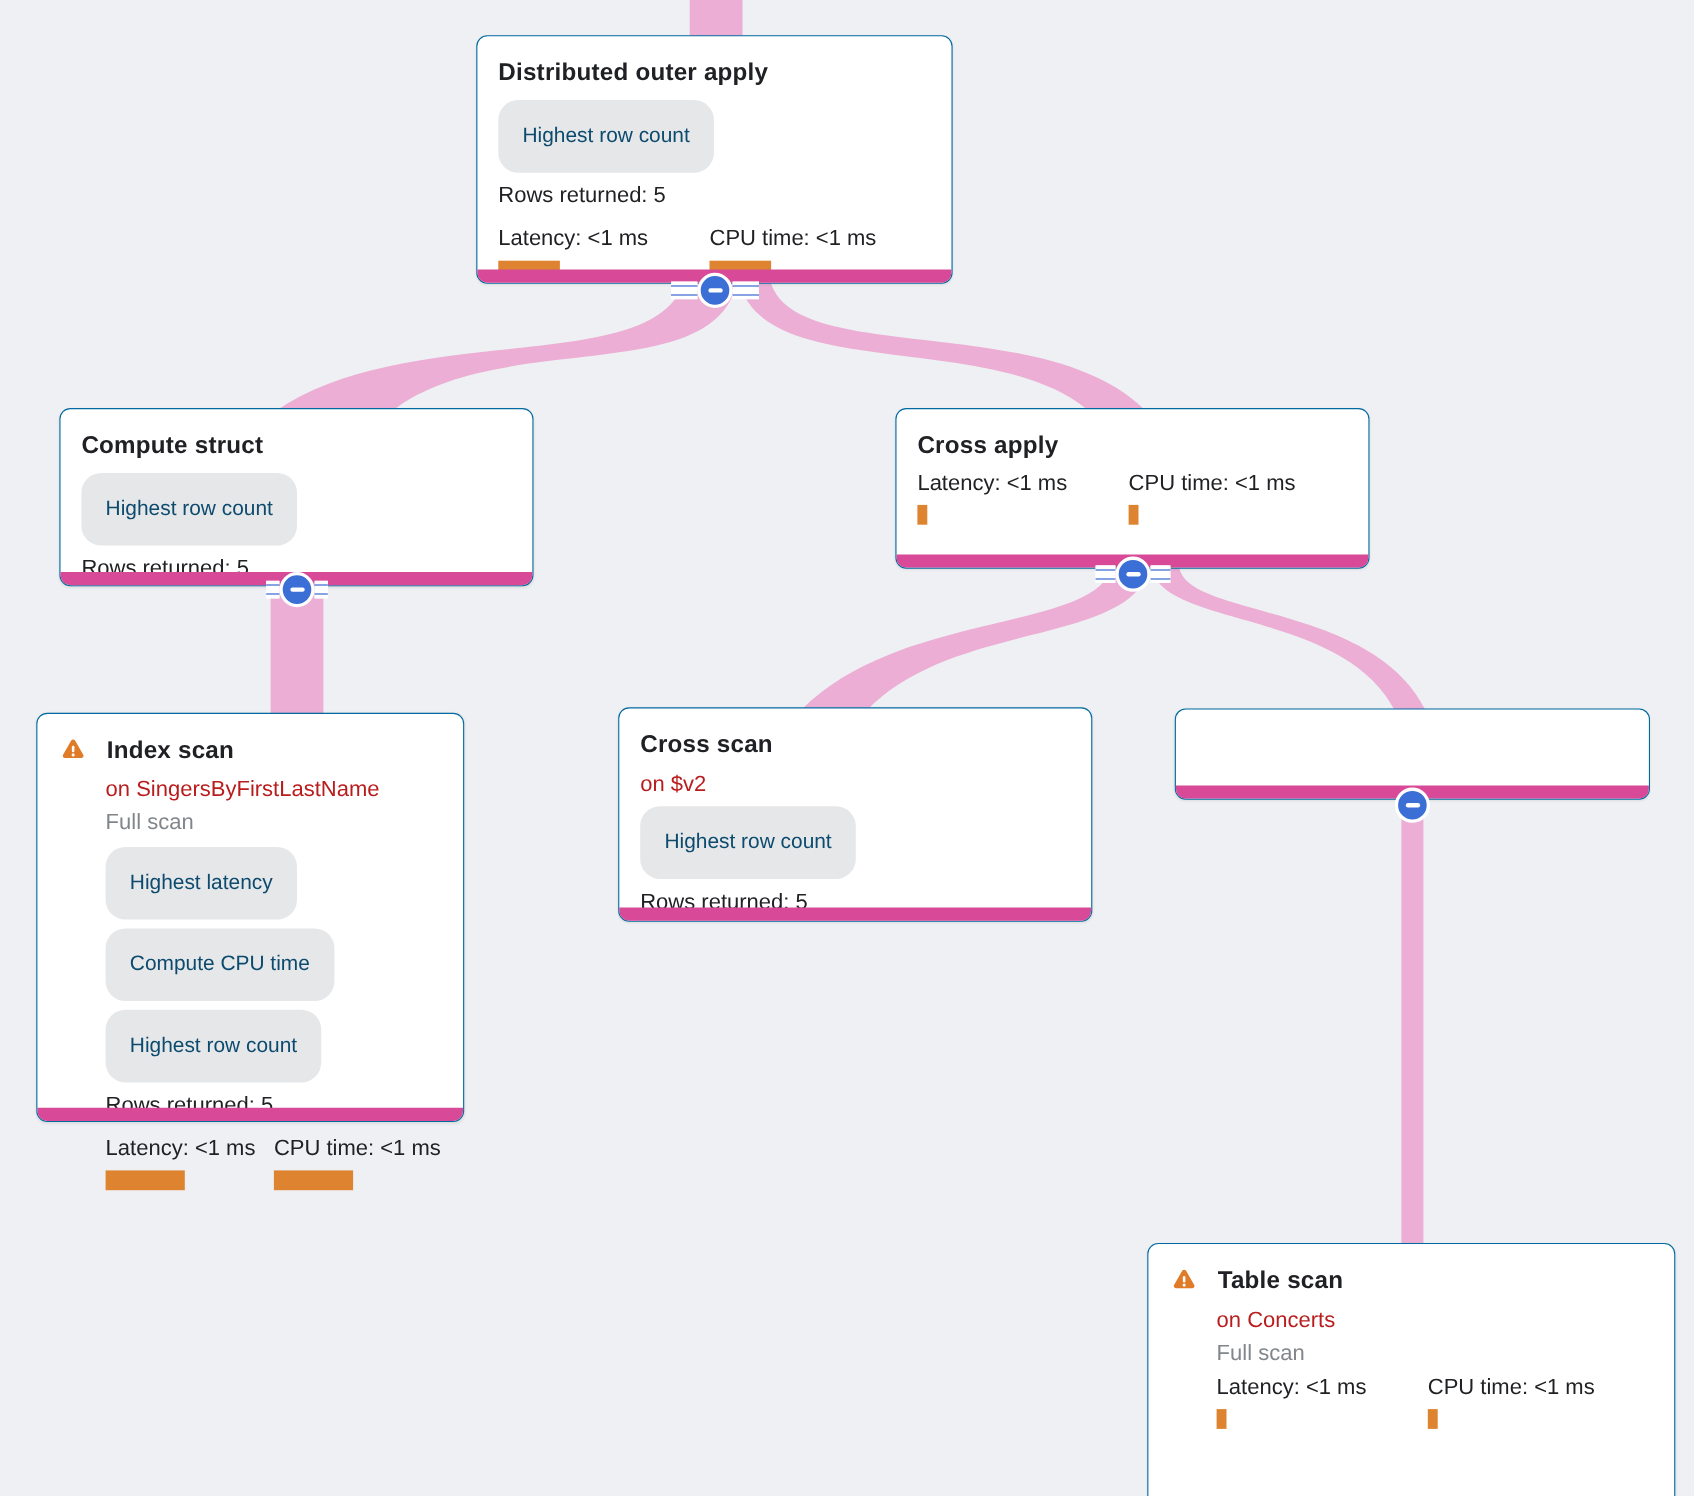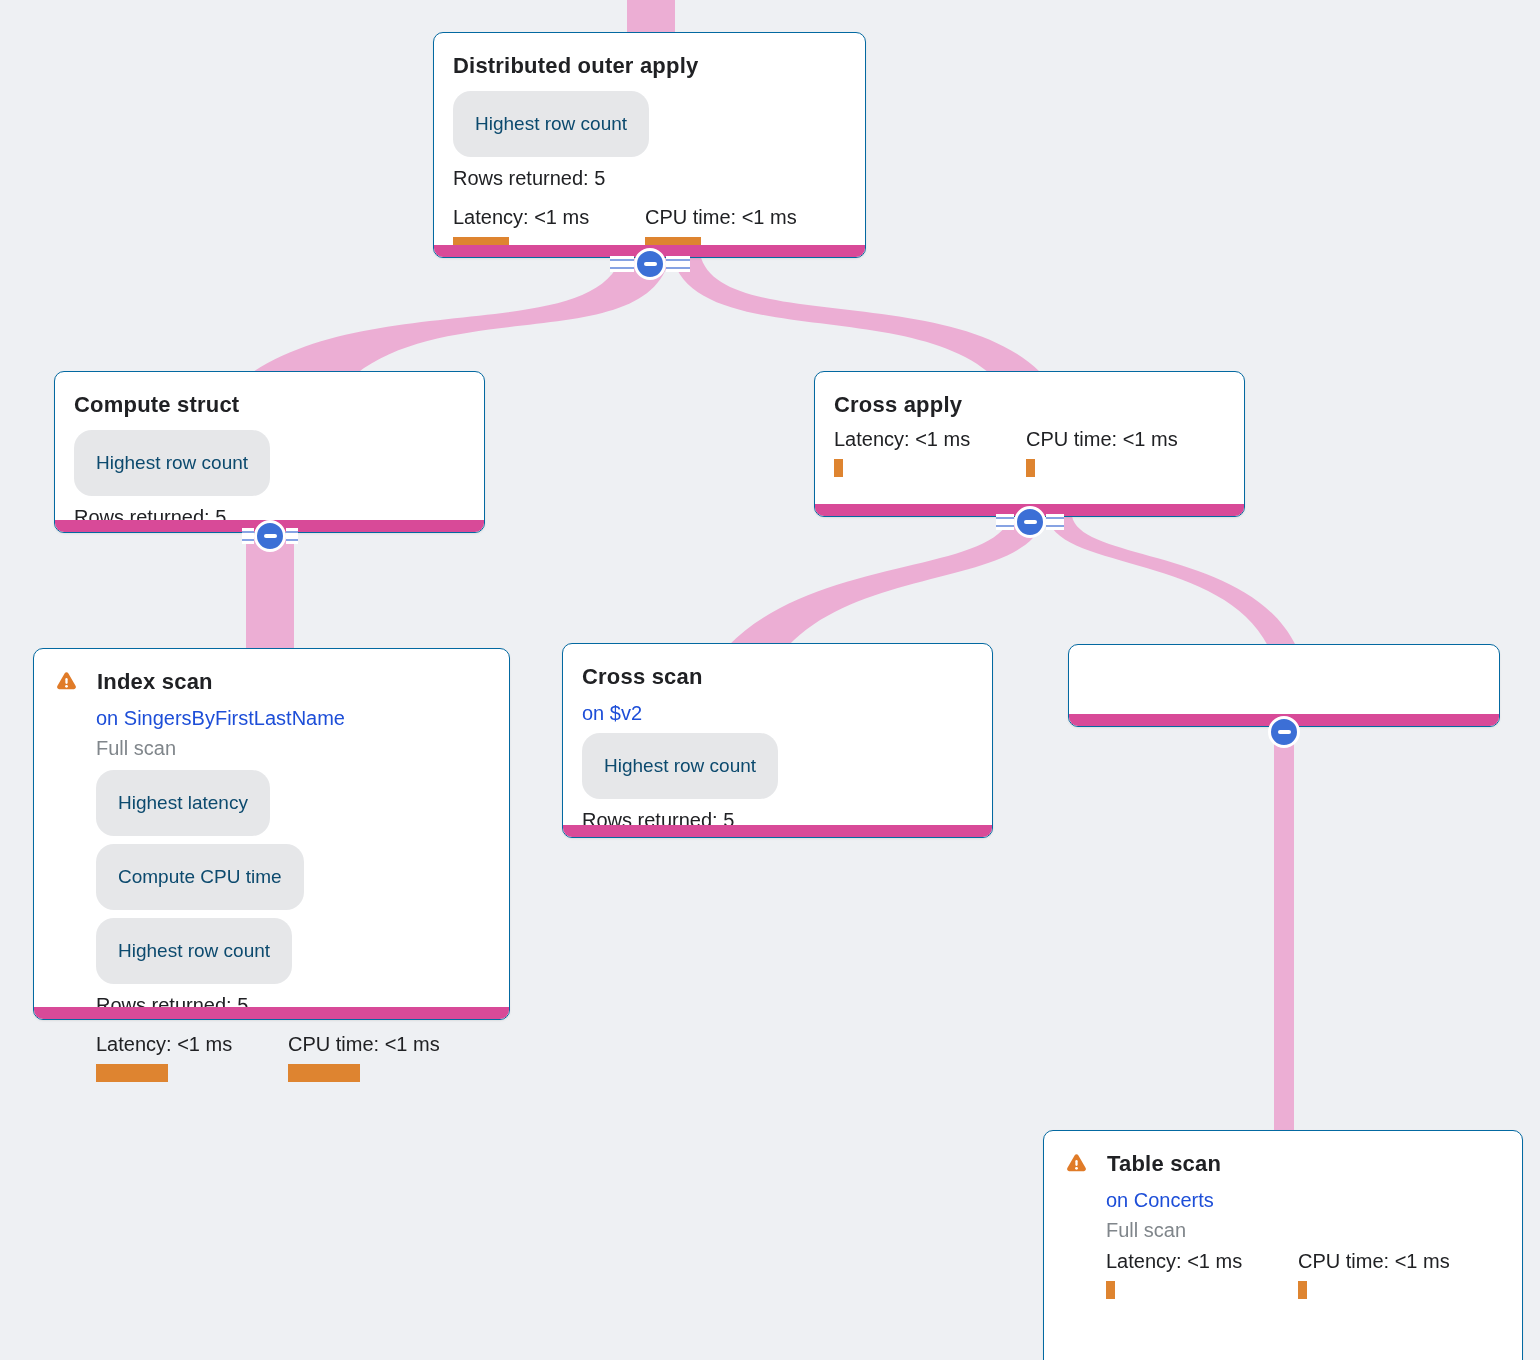--- a/index.html
+++ b/index.html
@@ -33,21 +33,21 @@
   }
   .title{
     margin-top:20px;
     font-size:22px;font-weight:600;letter-spacing:.2px;
     color:#202124;
   }
   .header{display:flex;align-items:flex-start;gap:17px;margin-top:14px;}
   .header .title{margin-top:6px;}
   .warn{flex:0 0 auto;margin-top:6px;line-height:0;}
   .indent{margin-left:43px;}
-  .subtitle{margin-top:12px;font-size:20px;color:#1d4ed8;}
+  .subtitle{margin-top:12px;font-size:20px;color:#b91c1c;}
   .muted{margin-top:7px;font-size:20px;color:#80868b;}
   .badges{margin-top:10px;}
   .badge{
     display:table;             
     margin:8px 0;
     background:#e6e7e9;
     color:#0c4a6e;
     font-size:19px;
     line-height:34px;
     padding:16px 22px;
@@ -129,21 +129,21 @@
         <div class="mbar xs"></div>
       </div>
       <div class="metric">
         <div class="mlabel">CPU time: &lt;1 ms</div>
         <div class="mbar xs"></div>
       </div>
     </div>
     <div class="accent"></div>
   </div>
 
-  <div class="node" style="left:33px;top:648px;width:477px;height:372px;">
+  <div class="node" style="left:33px;top:648px;width:389px;height:372px;">
     <div class="header">
       <span class="warn">
         <svg viewBox="0 0 24 24" width="27" height="25">
           <path d="M13.7 4.1c-.76-1.32-2.64-1.32-3.4 0L3.2 16.4c-.76 1.32.2 2.98 1.7 2.98h14.2c1.5 0 2.46-1.66 1.7-2.98L13.7 4.1z" fill="#e07b28"></path>
           <rect x="10.9" y="8.7" width="2.2" height="5.6" rx="1.1" fill="#ffffff"></rect>
           <circle cx="12" cy="16.6" r="1.35" fill="#ffffff"></circle>
         </svg>
       </span>
       <div class="title">Index scan</div>
     </div>

